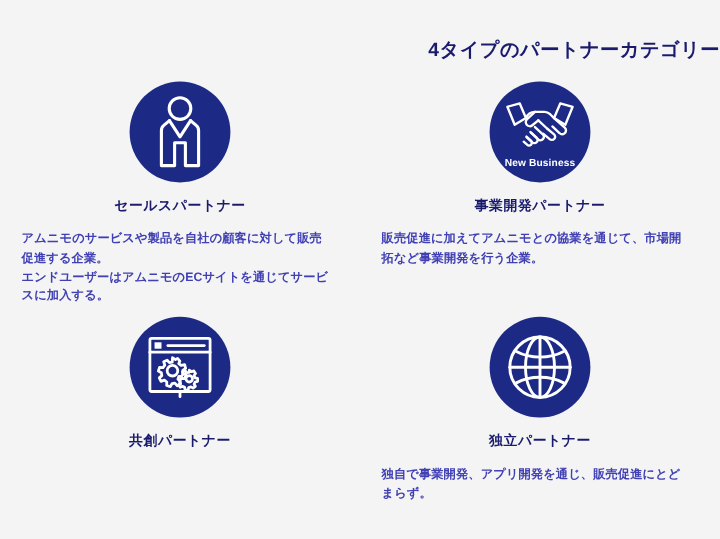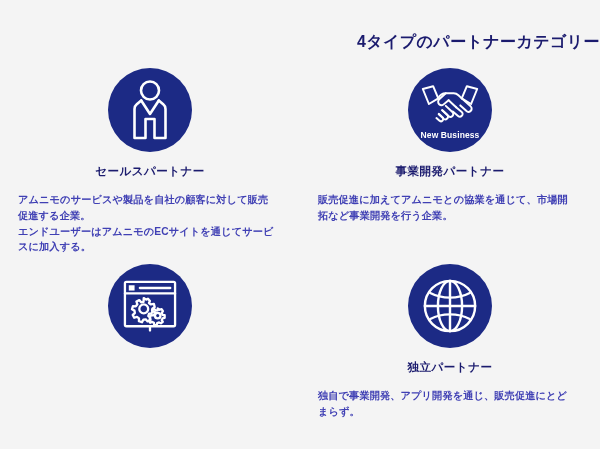--- a/index.html
+++ b/index.html
@@ -159,20 +159,21 @@
             <circle cx="0" cy="0" r="4.6"></circle>
             <path d="M0 -11.2 L2.6 -9.6 L4.4 -10.6 L6.4 -8.2 L5.4 -6.1 L7.4 -4.6 L10.5 -5.2 L11.4 -2 L8.9 -0.3 L9.1 2.2 L11.7 3.6 L10.6 6.8 L7.6 6.6 L6 8.7 L7 11.6 L4 13 L2.1 10.8 L-0.4 11.2 L-1.8 13.8 L-5 12.8 L-4.9 9.8 L-7 8.2 L-9.9 9.2 L-11.4 6.2 L-9.2 4.3 L-9.6 1.8 L-12.2 0.4 L-11.2 -2.8 L-8.2 -2.7 L-6.6 -4.8 L-7.6 -7.7 L-4.6 -9.1 L-2.7 -6.9 L-0.2 -7.3 Z"></path>
           </g>
           <g transform="translate(37,38)" fill="none">
             <circle cx="0" cy="0" r="2.8"></circle>
             <path d="M0 -7.4 L2 -6.1 L4 -6.8 L5.4 -4.6 L4.2 -2.8 L5 -0.8 L7.2 -0.4 L7.2 2.2 L5 2.8 L4.2 4.7 L5.3 6.5 L3.3 8 L1.5 7 L-0.5 7.7 L-1 9.9 L-3.6 9.6 L-4 7.4 L-5.9 6.5 L-7.8 7.4 L-9.1 5.2 L-7.7 3.6 L-7.9 1.5 L-9.8 0.4 L-9 -2 L-6.8 -2 L-5.5 -3.7 L-5.9 -5.8 L-3.6 -6.9 L-2.1 -5.3 L0 -5.6 Z"></path>
           </g>
         </svg>
       </div>
     </div>
+    <div class="card-title" style="color: rgb(27, 27, 110);">共創パートナー</div>
   </div>
 
   <div class="card col-right">
     <div class="icon-wrap">
       <div class="circle" style="background: rgb(28, 42, 133);">
         <svg width="58" height="58" viewBox="0 0 60 60" fill="none" stroke="#ffffff" stroke-width="2.5" stroke-linecap="round" stroke-linejoin="round">
           <circle cx="30" cy="30" r="26"></circle>
           <ellipse cx="30" cy="30" rx="12.5" ry="26"></ellipse>
           <path d="M30 4 L30 56"></path>
           <path d="M4 30 L56 30"></path>

